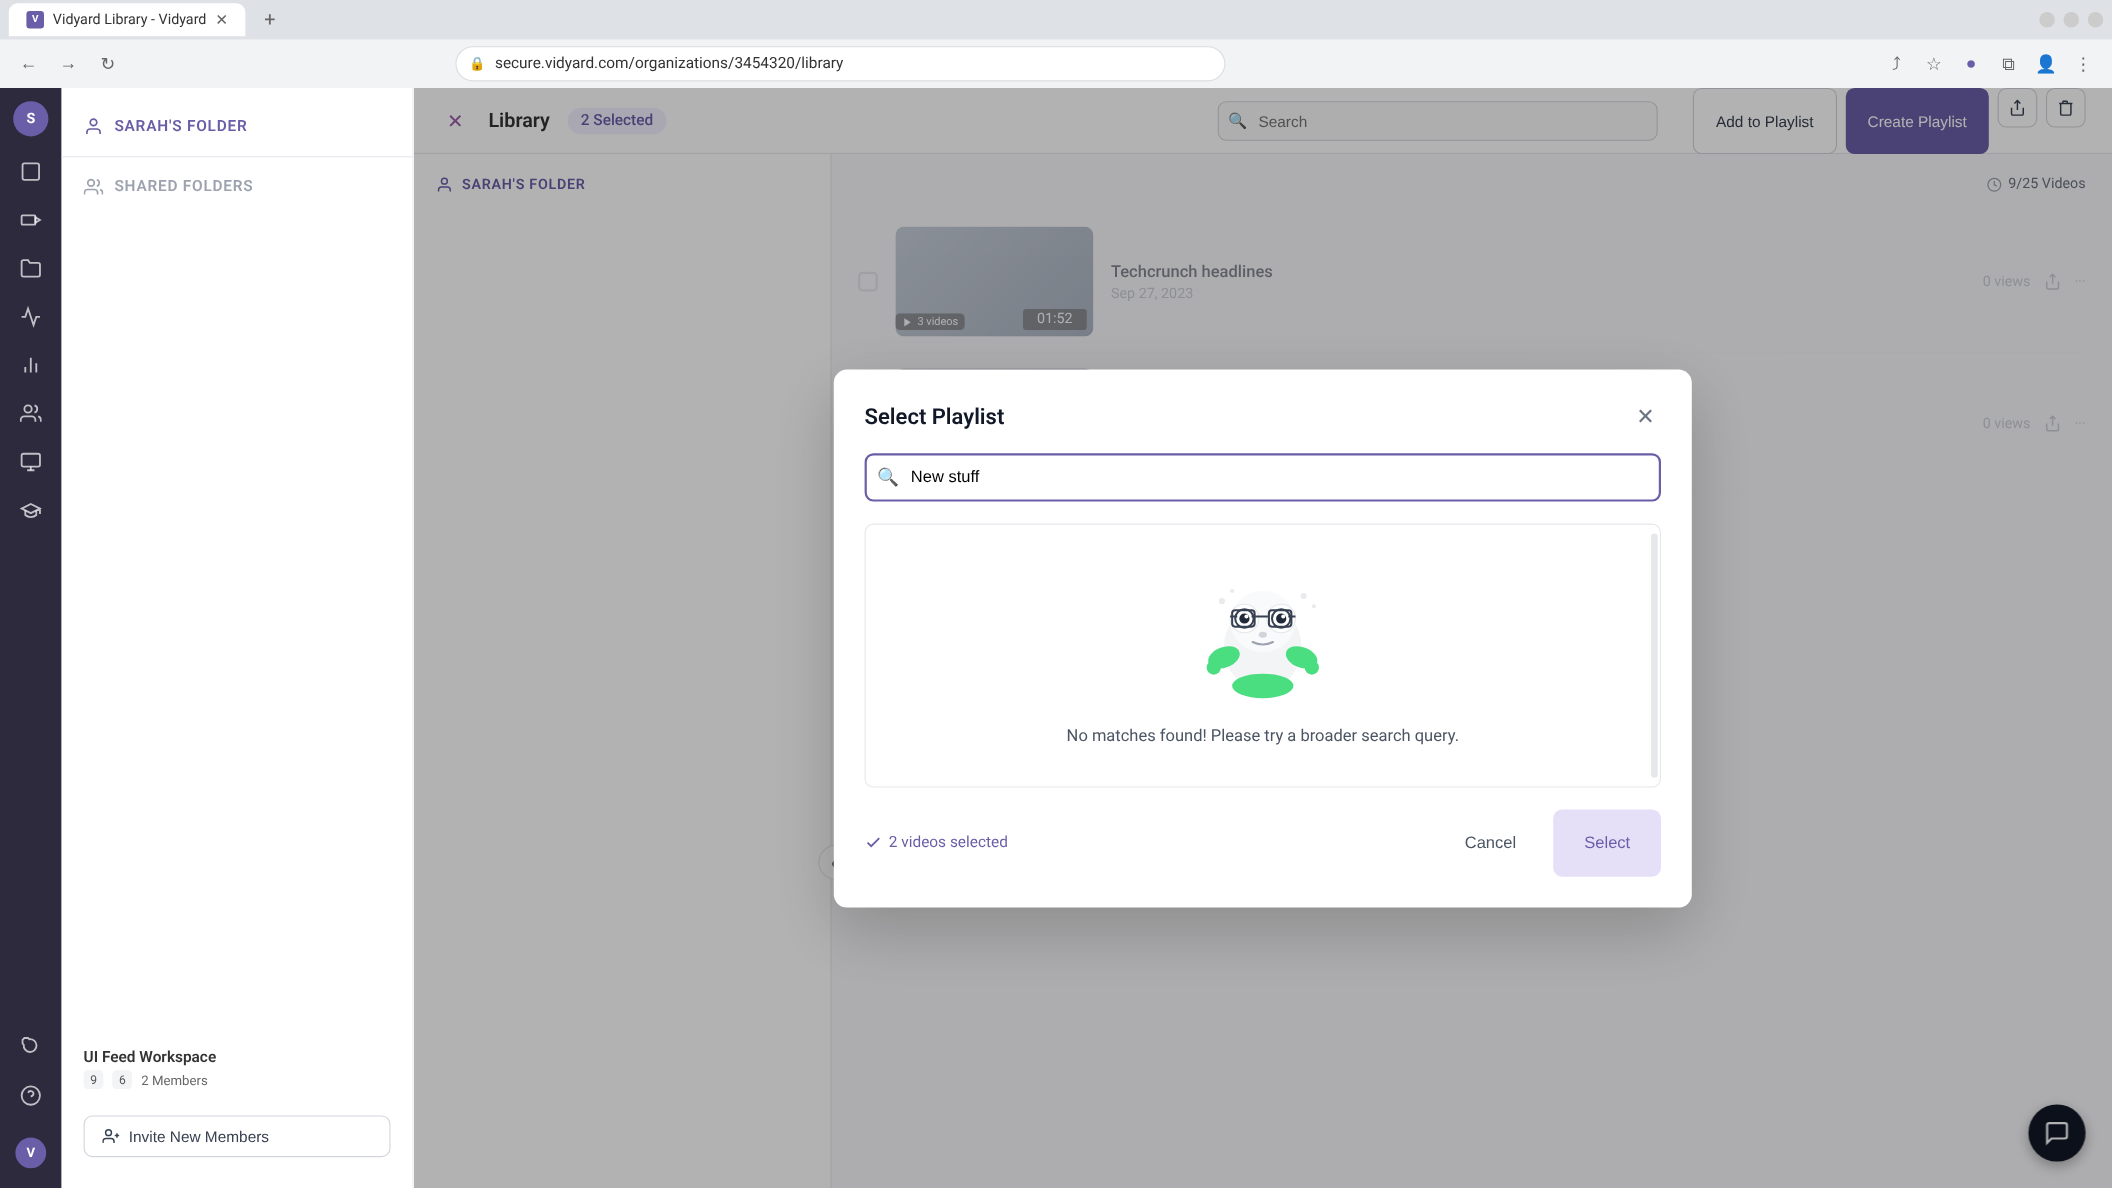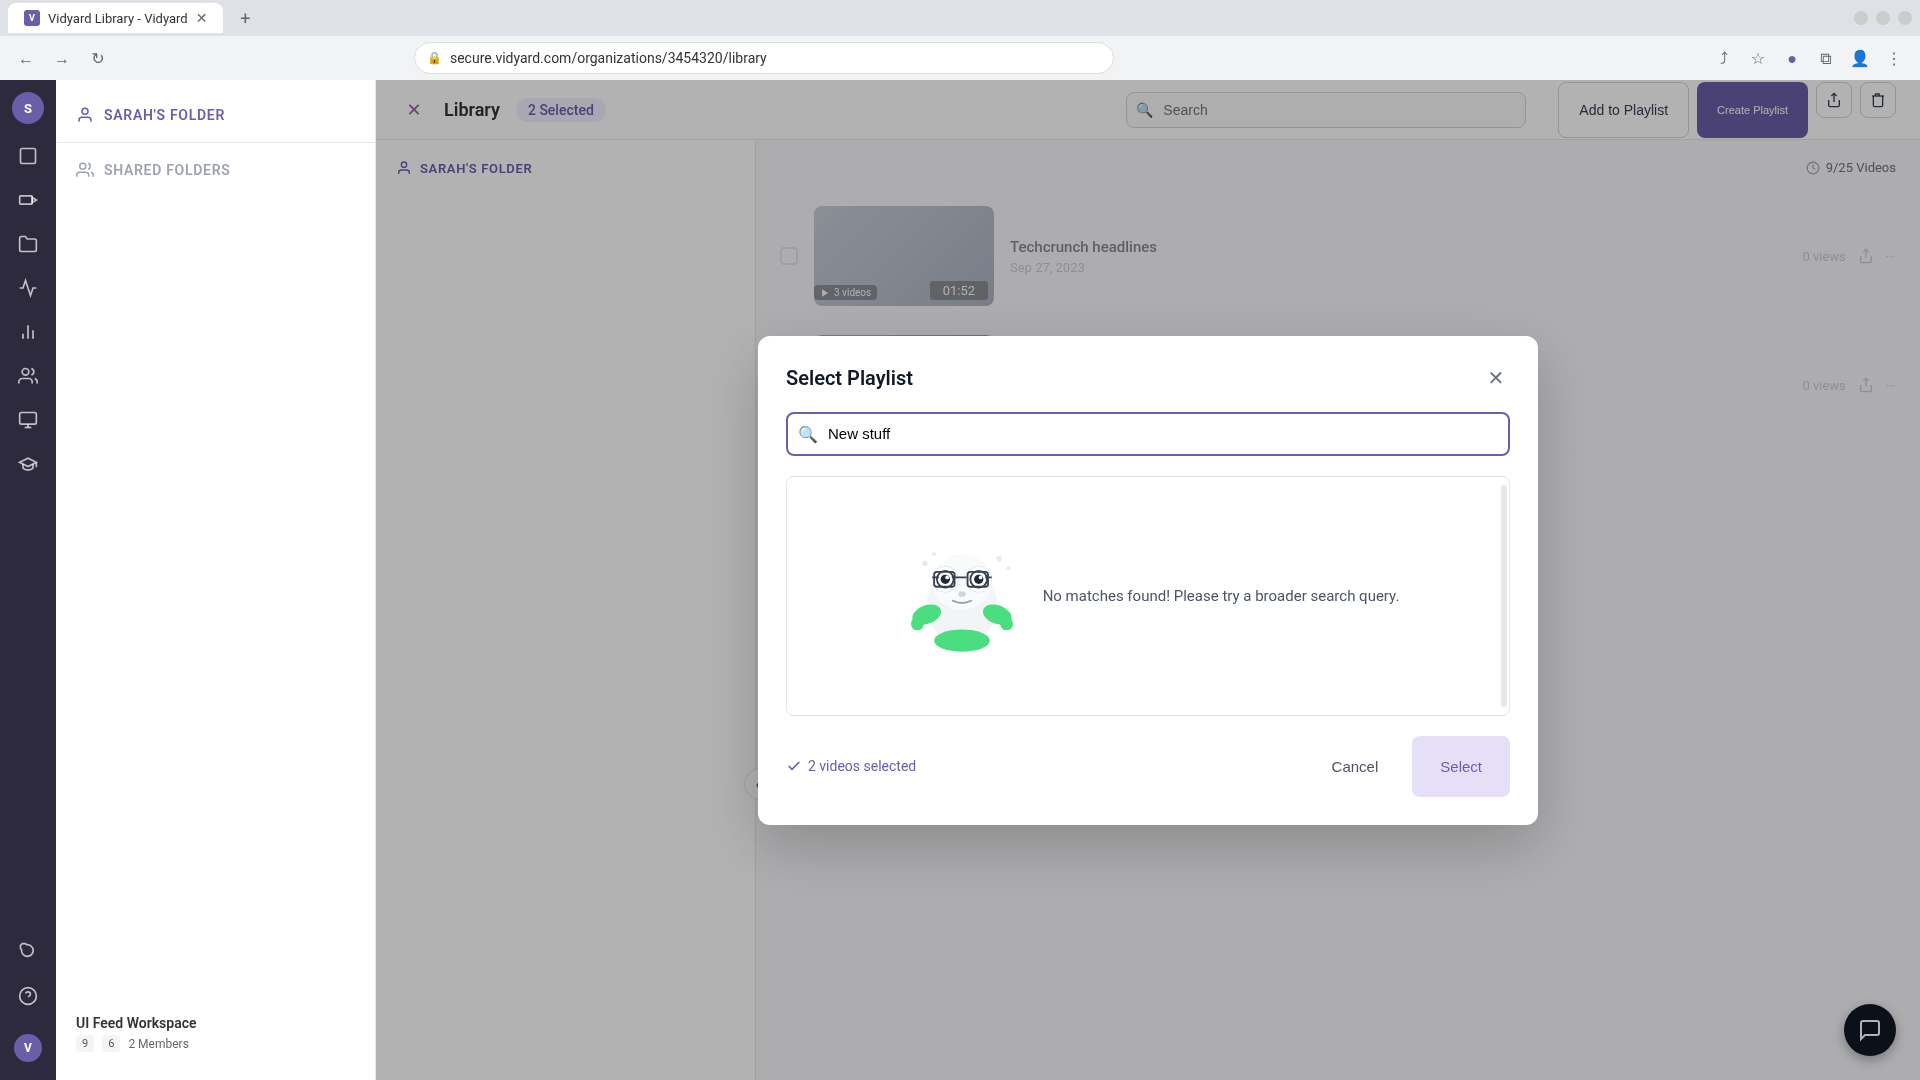--- a/index.html
+++ b/index.html
@@ -43,21 +43,21 @@
     .top-bar { height: 60px; background: white; border-bottom: 1px solid #e5e7eb; display: flex; align-items: center; padding: 0 24px; gap: 16px; }
     .close-btn { width: 28px; height: 28px; display: flex; align-items: center; justify-content: center; color: #9b5ea8; cursor: pointer; font-size: 18px; }
     .top-bar-title { font-size: 18px; font-weight: 600; color: #333; }
     .selected-badge { background: #f3f0ff; color: #6b5ea8; padding: 4px 12px; border-radius: 12px; font-size: 14px; font-weight: 500; }
     .search-box { flex: 1; max-width: 400px; margin-left: auto; }
     .search-input { width: 100%; height: 36px; border: 1px solid #d1d5db; border-radius: 8px; padding: 0 12px 0 36px; font-size: 14px; background: #f9fafb; }
     .search-wrapper { position: relative; }
     .search-icon-inner { position: absolute; left: 10px; top: 50%; transform: translateY(-50%); color: #9ca3af; font-size: 14px; }
     .top-bar-actions { display: flex; gap: 8px; margin-left: 16px; }
     .btn-secondary { padding: 8px 20px; border: 1px solid #d1d5db; border-radius: 8px; background: white; color: #374151; font-size: 14px; font-weight: 500; cursor: pointer; }
-    .btn-primary { padding: 22px 20px; border: none; border-radius: 8px; background: #6b5ea8; color: white; font-size: 11px; font-weight: 500; cursor: pointer; }
+    .btn-primary { padding: 22px 20px; border: none; border-radius: 8px; background: #6b5ea8; color: white; font-size: 14px; font-weight: 500; cursor: pointer; }
     .btn-icon { width: 36px; height: 36px; border: 1px solid #d1d5db; border-radius: 8px; display: flex; align-items: center; justify-content: center; cursor: pointer; background: white; color: #374151; }
 
     
     .content-area { display: flex; height: calc(100% - 60px); }
     .folder-panel { width: 380px; background: white; border-right: 1px solid #e5e7eb; padding: 20px; }
     .folder-panel-title { font-size: 13px; color: #6b5ea8; font-weight: 600; margin-bottom: 16px; display: flex; align-items: center; gap: 8px; letter-spacing: 0.05em; }
     .videos-panel { flex: 1; padding: 20px 24px; }
     .videos-header { display: flex; align-items: center; justify-content: flex-end; margin-bottom: 17px; color: #6b7280; font-size: 13px; gap: 6px; }
     .video-row { display: flex; align-items: center; gap: 16px; padding: 14px 0; border-bottom: 1px solid #f3f4f6; }
     .video-thumb { width: 180px; height: 100px; background: #e5e7eb; border-radius: 8px; overflow: hidden; position: relative; flex-shrink: 0; }
@@ -74,21 +74,21 @@
     .modal-overlay { position: absolute; top: 0; left: 0; right: 0; bottom: 0; background: rgba(0,0,0,0.3); display: flex; align-items: center; justify-content: center; z-index: 100; }
     .modal { background: white; border-radius: 12px; width: 780px; padding: 28px; box-shadow: 0 20px 60px rgba(0,0,0,0.2); position: relative; }
     .modal-header { display: flex; align-items: center; justify-content: space-between; margin-bottom: 20px; }
     .modal-title { font-size: 20px; font-weight: 600; color: #111827; }
     .modal-close { width: 28px; height: 28px; display: flex; align-items: center; justify-content: center; cursor: pointer; color: #6b7280; font-size: 20px; border-radius: 4px; }
     .modal-search { width: 100%; height: 44px; border: 2px solid #6b5ea8; border-radius: 8px; padding: 0 16px 0 40px; font-size: 15px; outline: none; }
     .modal-search-wrapper { position: relative; margin-bottom: 20px; }
     .modal-search-icon { position: absolute; left: 12px; top: 50%; transform: translateY(-50%); color: #9ca3af; font-size: 16px; }
     .modal-content { height: 240px; border: 1px solid #e5e7eb; border-radius: 8px; display: flex; flex-direction: column; align-items: center; justify-content: center; overflow: hidden; position: relative; }
     .modal-scrollbar { position: absolute; right: 2px; top: 8px; bottom: 8px; width: 6px; background: #e5e7eb; border-radius: 3px; }
-    .empty-state { display: flex; flex-direction: row; align-items: center; gap: 16px; }
+    .empty-state { display: flex; flex-direction: column; align-items: center; gap: 16px; }
     .empty-text { color: #4b5563; font-size: 15px; }
     .modal-footer { display: flex; align-items: center; justify-content: space-between; margin-top: 20px; }
     .videos-selected { color: #6b5ea8; font-size: 14px; display: flex; align-items: center; gap: 6px; }
     .modal-actions { display: flex; gap: 10px; }
     .cancel-btn { padding: 10px 24px; border: none; background: none; color: #4b5563; font-size: 15px; cursor: pointer; font-weight: 500; }
     .select-btn { padding: 22px 28px; background: #e5e0f8; color: #6b5ea8; border: none; border-radius: 8px; font-size: 15px; font-weight: 500; cursor: pointer; }
 
     
     .mascot { width: 130px; height: 130px; }
 
@@ -228,20 +228,29 @@
     <div style="flex:1;"></div>
 
     <div class="workspace-info">
       <div class="workspace-title">UI Feed Workspace</div>
       <div class="workspace-meta">
         <span class="workspace-meta-badge">9</span>
         <span class="workspace-meta-badge">6</span>
         <span>2 Members</span>
       </div>
     </div>
+    <button class="invite-btn">
+      <svg width="16" height="16" viewBox="0 0 24 24" fill="none" stroke="#374151" stroke-width="2">
+        <path d="M16 21v-2a4 4 0 0 0-4-4H5a4 4 0 0 0-4 4v2"></path>
+          <circle cx="8.5" cy="7" r="4"></circle>
+          <line x1="20" y1="8" x2="20" y2="14"></line>
+          <line x1="23" y1="11" x2="17" y2="11"></line>
+      </svg>
+      <span>Invite New Members</span>
+    </button>
   </div>
 
   <div class="main-content">
 
     <div class="top-bar">
       <div class="close-btn">✕</div>
       <span class="top-bar-title">Library</span>
       <span class="selected-badge">2 Selected</span>
 
       <div class="search-wrapper search-box">

